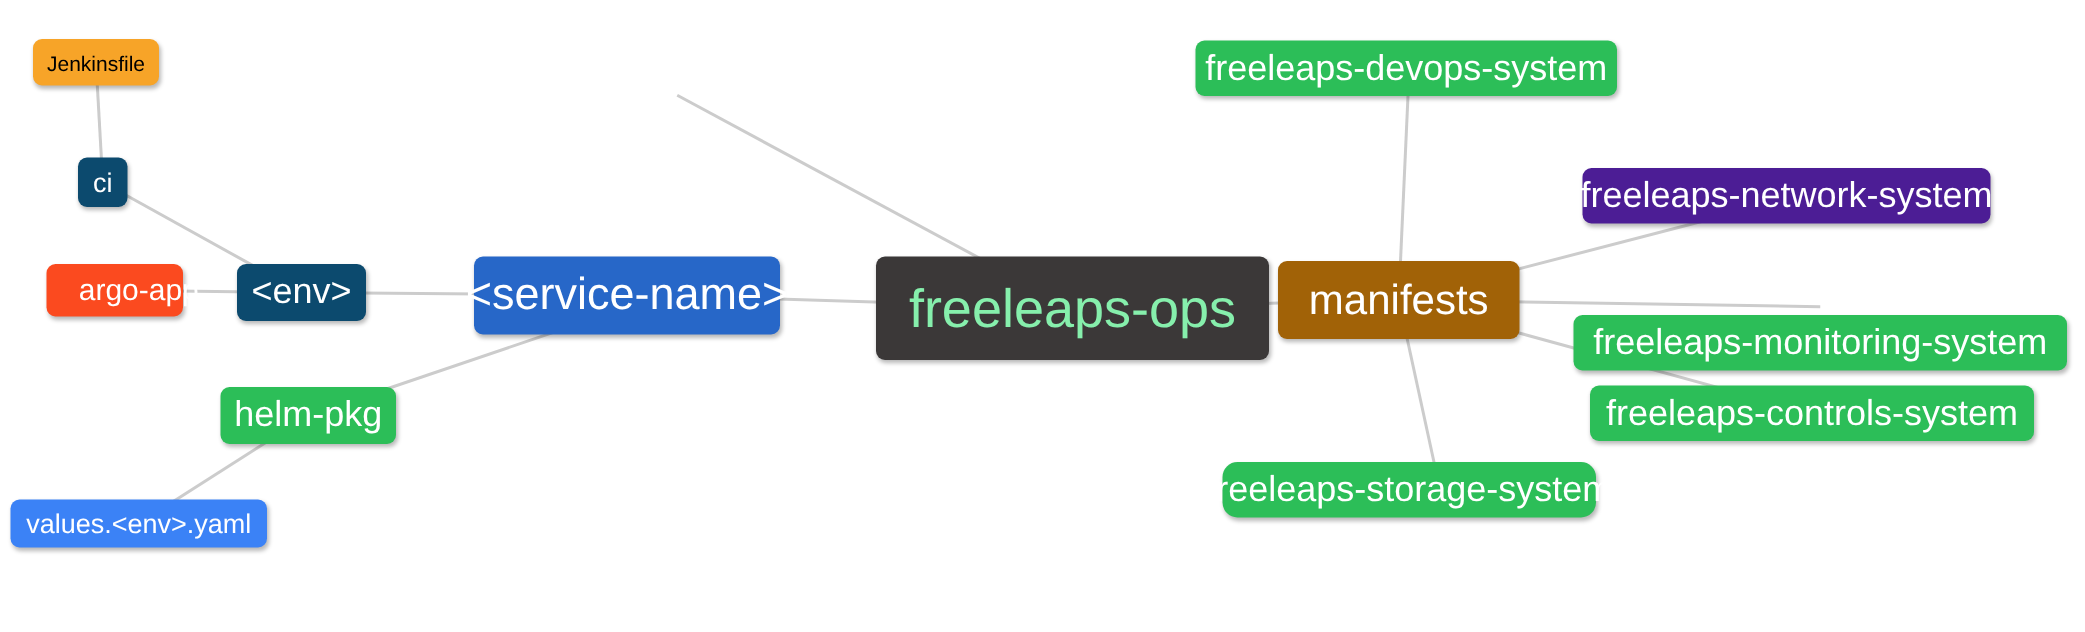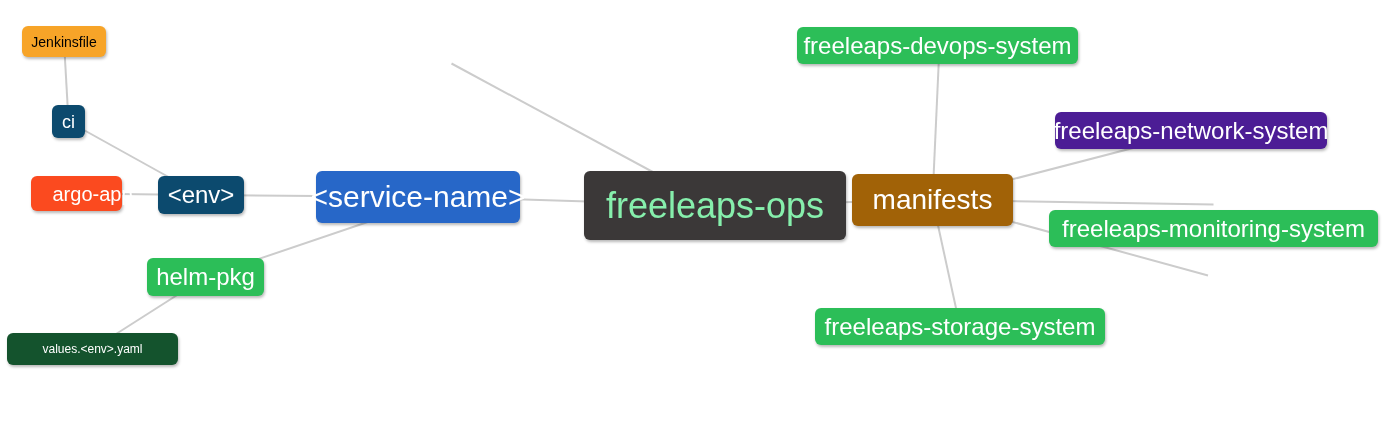--- a/index.html
+++ b/index.html
@@ -74,19 +74,20 @@
     </svg>
   <div id="nodes-container" class="nodes-layer">
       <div class="node" style="left: 584px; top: 171px; width: 262px; height: 69px; font-size: 36px; background: rgb(59, 56, 56); color: #86efac;">freeleaps-ops</div>
       <div class="node" style="left: 316px; top: 171px; width: 204px; height: 52px; font-size: 30px; background: rgb(39, 103, 200); color: rgb(255, 255, 255);">&lt;service-name&gt;</div>
       <div class="node" style="left: 852px; top: 174px; width: 161px; height: 52px; font-size: 28px; background: #a16207; color: rgb(255, 255, 255);">manifests</div>
       <div class="node" style="left: 158px; top: 176px; width: 86px; height: 38px; font-size: 24px; background: #0c4a6e; color: rgb(255, 255, 255);">&lt;env&gt;</div>
       <div class="node" style="left: 147px; top: 258px; width: 117px; height: 38px; font-size: 24px; background: rgb(44, 190, 88); color: rgb(255, 255, 255); text-align: right;">helm-pkg</div>
       <div class="node" style="left: 52px; top: 105px; width: 33px; height: 33px; font-size: 18px; background: #0c4a6e; color: rgb(255, 255, 255);">ci</div>
       <div class="node" style="left: 31px; top: 176px; width: 91px; height: 35px; font-size: 20px; background: rgb(251, 74, 31); color: rgb(255, 255, 255); padding-left: 36px;">argo-app</div>
       <div class="node" style="left: 22px; top: 26px; width: 84px; height: 31px; font-size: 14px; background: rgb(247, 164, 40); color: #000000;">Jenkinsfile</div>
-      <div class="node" style="left: 7px; top: 333px; width: 171px; height: 32px; font-size: 12px; background: #14532d; color: rgb(255, 255, 255);">values.&lt;env&gt;.yaml</div>
+      <div class="node" style="left: 7px; top: 333px; width: 171px; height: 32px; font-size: 18px; background: #3b82f6; color: rgb(255, 255, 255);">values.&lt;env&gt;.yaml</div>
       <div class="node" style="left: 797px; top: 27px; width: 281px; height: 37px; font-size: 24px; background: rgb(44, 190, 88); color: rgb(255, 255, 255);">freeleaps-devops-system</div>
       <div class="node" style="left: 1055px; top: 112px; width: 272px; height: 37px; font-size: 24px; background: #4c1d95; color: rgb(255, 255, 255);">freeleaps-network-system</div>
       <div class="node" style="left: 1049px; top: 186px; width: 329px; height: 37px; font-size: 24px; background: rgb(44, 190, 88); color: rgb(255, 255, 255); margin-top: 24px;">freeleaps-monitoring-system</div>
-      <div class="node" style="left: 815px; top: 308px; width: 290px; height: 37px; font-size: 24px; background: rgb(44, 190, 88); color: rgb(255, 255, 255);">freeleaps-storage-system</div>
+      <div class="node" style="left: 1060px; top: 257px; width: 296px; height: 37px; font-size: 24px; background: rgb(44, 190, 88); color: rgb(255, 255, 255);">freeleaps-controls-system</div>
+      <div class="node" style="left: 815px; top: 308px; width: 249px; height: 37px; font-size: 24px; background: rgb(44, 190, 88); color: rgb(255, 255, 255); border-radius: 10px;">freeleaps-storage-system</div>
     </div>
 </div>
 
 </body></html>

